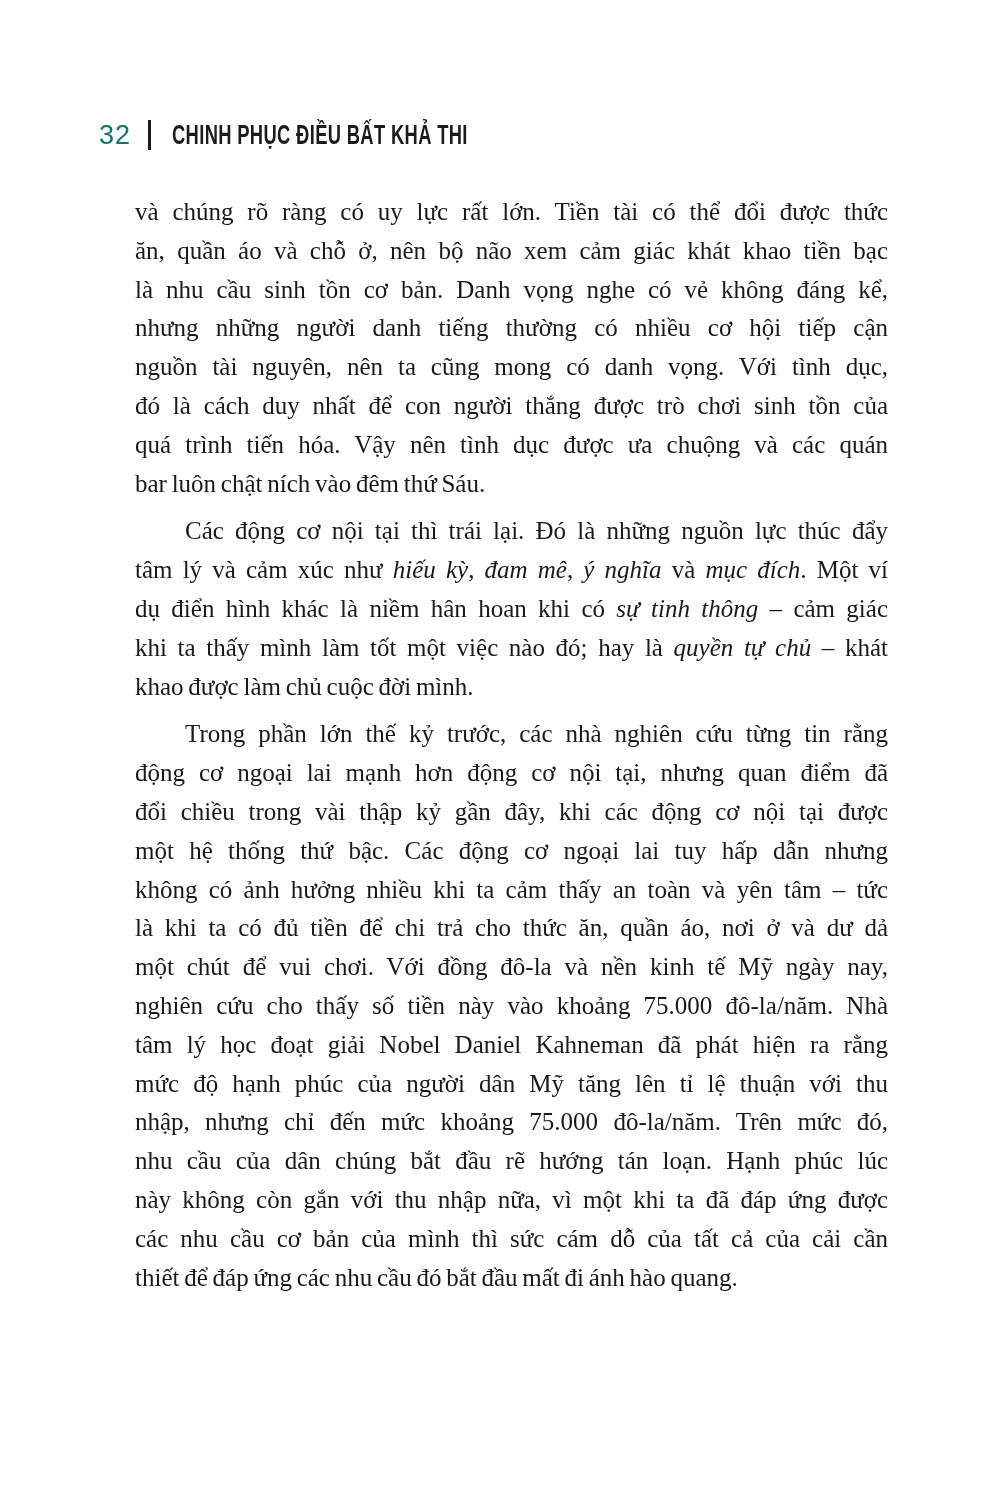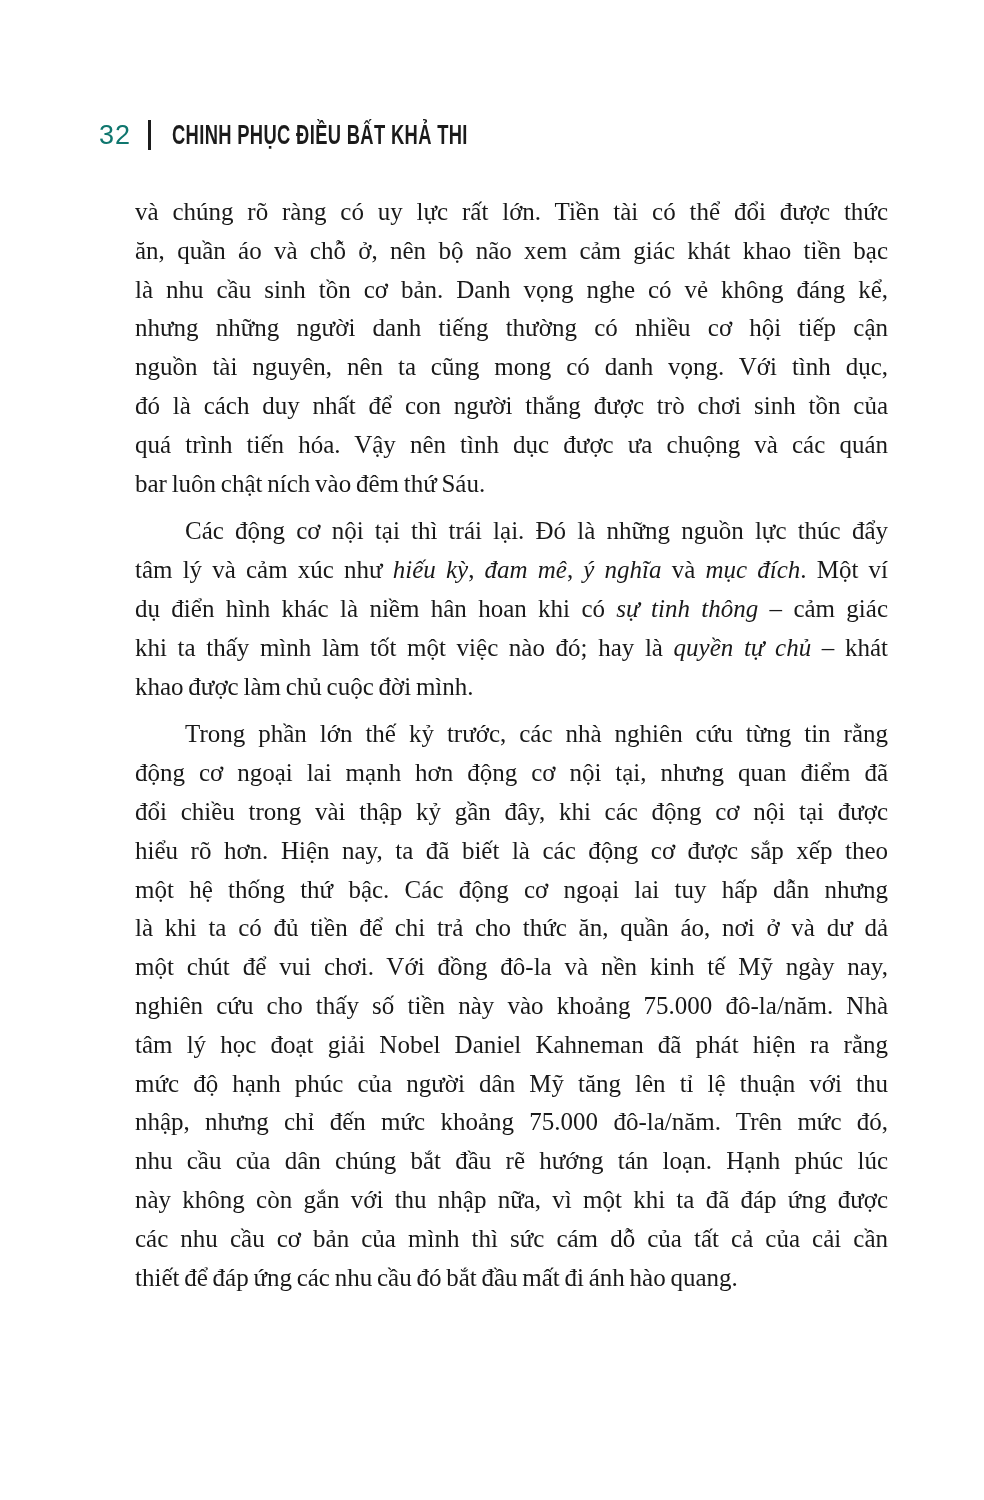--- a/index.html
+++ b/index.html
@@ -76,22 +76,22 @@
         <div class="line first"><span>Các động cơ nội tại thì trái lại. Đó là những nguồn lực thúc đẩy</span></div>
         <div class="line"><span>tâm lý và cảm xúc như </span><em>hiếu kỳ</em><span>, </span><em>đam mê</em><span>, </span><em>ý nghĩa</em><span> và </span><em>mục đích</em><span>. Một ví</span></div>
         <div class="line"><span>dụ điển hình khác là niềm hân hoan khi có </span><em>sự tinh thông</em><span> – cảm giác</span></div>
         <div class="line"><span>khi ta thấy mình làm tốt một việc nào đó; hay là </span><em>quyền tự chủ</em><span> – khát</span></div>
         <div class="line last"><span>khao được làm chủ cuộc đời mình.</span></div>
       </div>
       <div class="paragraph">
         <div class="line first"><span>Trong phần lớn thế kỷ trước, các nhà nghiên cứu từng tin rằng</span></div>
         <div class="line"><span>động cơ ngoại lai mạnh hơn động cơ nội tại, nhưng quan điểm đã</span></div>
         <div class="line"><span>đổi chiều trong vài thập kỷ gần đây, khi các động cơ nội tại được</span></div>
-        <div class="line"><span>hiểu rõ hơn. Hiện nay, ta đã biết là các động cơ được sắp xếp theo</span></div>
         <div class="line"><span>một hệ thống thứ bậc. Các động cơ ngoại lai tuy hấp dẫn nhưng</span></div>
+        <div class="line"><span>không có ảnh hưởng nhiều khi ta cảm thấy an toàn và yên tâm – tức</span></div>
         <div class="line"><span>là khi ta có đủ tiền để chi trả cho thức ăn, quần áo, nơi ở và dư dả</span></div>
         <div class="line"><span>một chút để vui chơi. Với đồng đô-la và nền kinh tế Mỹ ngày nay,</span></div>
         <div class="line"><span>nghiên cứu cho thấy số tiền này vào khoảng 75.000 đô-la/năm. Nhà</span></div>
         <div class="line"><span>tâm lý học đoạt giải Nobel Daniel Kahneman đã phát hiện ra rằng</span></div>
         <div class="line"><span>mức độ hạnh phúc của người dân Mỹ tăng lên tỉ lệ thuận với thu</span></div>
         <div class="line"><span>nhập, nhưng chỉ đến mức khoảng 75.000 đô-la/năm. Trên mức đó,</span></div>
         <div class="line"><span>nhu cầu của dân chúng bắt đầu rẽ hướng tán loạn. Hạnh phúc lúc</span></div>
         <div class="line"><span>này không còn gắn với thu nhập nữa, vì một khi ta đã đáp ứng được</span></div>
         <div class="line"><span>các nhu cầu cơ bản của mình thì sức cám dỗ của tất cả của cải cần</span></div>
         <div class="line last"><span>thiết để đáp ứng các nhu cầu đó bắt đầu mất đi ánh hào quang.</span></div>

